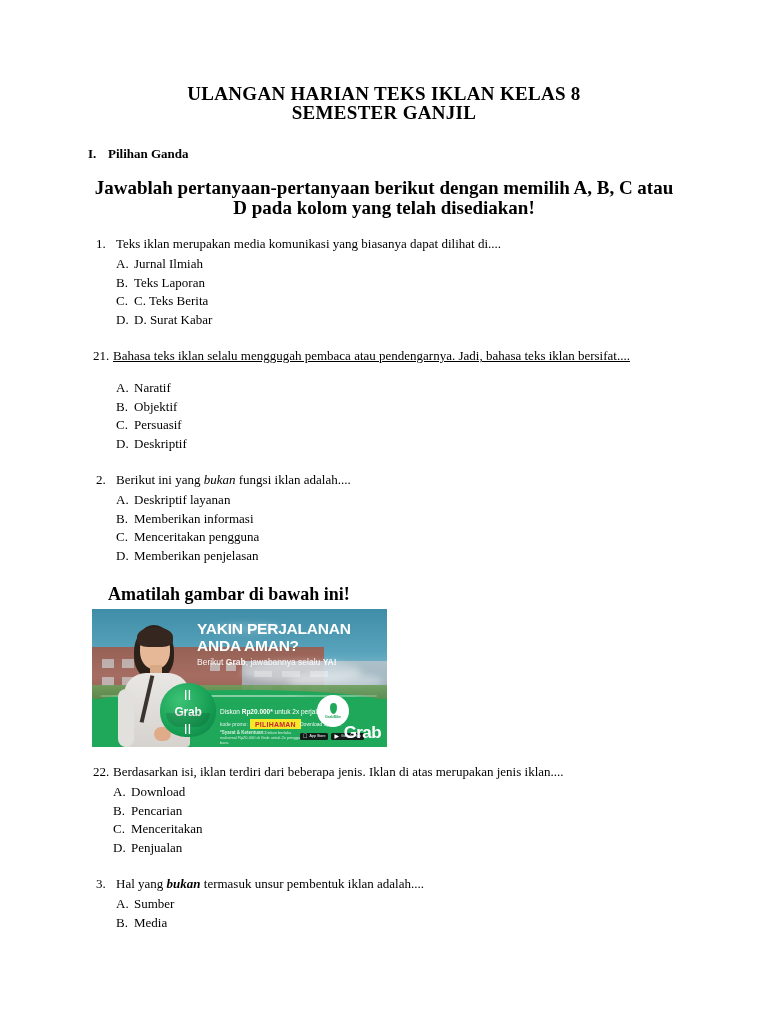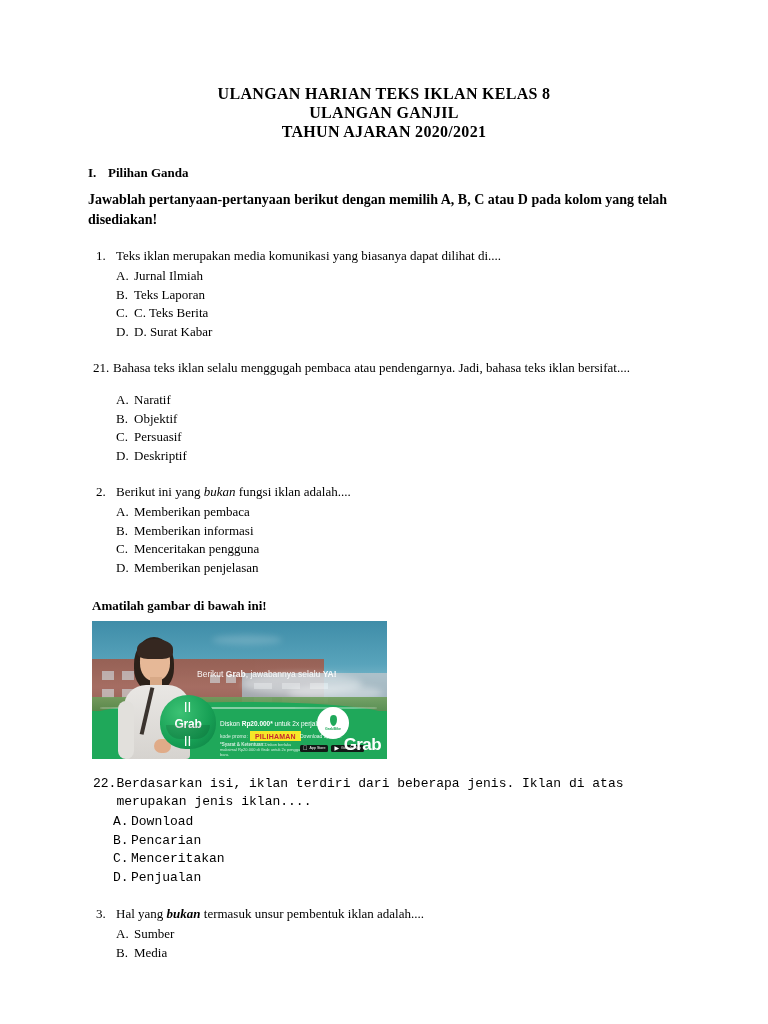--- a/index.html
+++ b/index.html
@@ -28,61 +28,62 @@
     position: absolute;
     left: 88px;
     top: 84px;
     width: 592px;
   }
 
   
   .title-block { text-align: center; }
   .title-line {
     font-weight: bold;
-    font-size: 16px;
+    font-size: 19px;
     line-height: 19px;
     letter-spacing: 0.3px;
   }
 
   
   .section-block { margin-top: 22px; }
   .section-head {
     font-weight: bold;
     font-size: 13px;
     line-height: 19px;
     display: flex;
   }
   .section-numeral {
     width: 20px;
     flex: 0 0 20px;
   }
   .section-instruction {
     font-weight: bold;
-    font-size: 14px;
+    font-size: 19px;
     line-height: 19.5px;
-    margin-top: 8px;
+    margin-top: 15px;
+    text-align: center;
   }
 
   
   .q-block { margin-top: 18px; }
-  .q-block.tight { margin-top: 16px; font-family: Liberation Mono, monospace; }
+  .q-block.tight { margin-top: 16px; }
 
   .q-row {
     display: flex;
     font-size: 13px;
     line-height: 18px;
   }
   .q-num {
     flex: 0 0 28px;
     padding-left: 8px;
     box-sizing: border-box;
   }
   .q-num.flush { padding-left: 5px; flex: 0 0 25px; }
   .q-text { flex: 1 1 auto; }
-  .q-text.justify { text-align: justify; text-align-last: left; }
+  .q-text.justify { text-align: justify; text-align-last: left; text-decoration: underline; }
 
   .opts {
     margin-top: 2px;
     padding-left: 28px;
   }
   .opts.spaced { margin-top: 14px; }
   .opt-row {
     display: flex;
     font-size: 13px;
     line-height: 18.5px;
@@ -90,24 +91,25 @@
   .opt-letter {
     flex: 0 0 18px;
   }
   .opt-label { flex: 1 1 auto; }
 
   .emph-i { font-style: italic; }
   .emph-bi { font-style: italic; font-weight: bold; }
 
   .amatilah {
     font-weight: bold;
-    font-size: 13px;
+    font-size: 18px;
     line-height: 18px;
     margin-top: 20px;
     padding-left: 4px;
+    margin-left: 16px;
   }
 
   
   .ad-wrap {
     margin-top: 6px;
     padding-left: 4px;
   }
   .ad {
     position: relative;
     width: 295px;
@@ -397,22 +399,21 @@
   }
 </style>
 </head>
 <body>
 
 <div class="page">
   <div class="content">
 
     <div class="title-block">
       <div class="title-line">ULANGAN HARIAN TEKS IKLAN KELAS 8</div>
-      <div class="title-line">ULANGAN GANJIL</div>
-      <div class="title-line">TAHUN AJARAN 2020/2021</div>
+      <div class="title-line">SEMESTER GANJIL</div>
     </div>
 
     <div class="section-block">
       <div class="section-head">
         <span class="section-numeral">I.</span>
         <span>Pilihan Ganda</span>
       </div>
       <div class="section-instruction">Jawablah pertanyaan-pertanyaan berikut dengan memilih A, B, C atau D pada kolom yang telah disediakan!</div>
     </div>
 
@@ -467,21 +468,21 @@
     </div>
 
     <div class="q-block">
       <div class="q-row">
         <span class="q-num">2.</span>
         <span class="q-text"><span>Berikut ini yang </span><span class="emph-i">bukan</span><span> fungsi iklan adalah....</span></span>
       </div>
       <div class="opts">
         <div class="opt-row">
           <span class="opt-letter">A.</span>
-          <span class="opt-label">Memberikan pembaca</span>
+          <span class="opt-label">Deskriptif layanan</span>
         </div>
         <div class="opt-row">
           <span class="opt-letter">B.</span>
           <span class="opt-label">Memberikan informasi</span>
         </div>
         <div class="opt-row">
           <span class="opt-letter">C.</span>
           <span class="opt-label">Menceritakan pengguna</span>
         </div>
         <div class="opt-row">
@@ -533,20 +534,24 @@
           <div class="p-hand"></div>
         </div>
 
         <div class="ad-helmet">
           <div class="helmet-bars">||</div>
           <div class="helmet-word">Grab</div>
           <div class="helmet-visor"></div>
           <div class="helmet-bars lower">||</div>
         </div>
 
+        <div class="ad-headline">
+          <div>YAKIN PERJALANAN</div>
+          <div>ANDA AMAN?</div>
+        </div>
         <div class="ad-subline"><span>Berikut </span><b>Grab</b><span>, jawabannya selalu </span><b>YA!</b></div>
 
         <div class="ad-promo-line"><span>Diskon </span><b>Rp20.000*</b><span> untuk 2x perjalanan.</span></div>
         <div class="ad-promo-codelabel">kode promo:</div>
         <div class="ad-promo-code">PILIHAMAN</div>
         <div class="ad-terms"><b>*Syarat &amp; Ketentuan:</b><span>Diskon berlaku maksimal Rp20.000 di Grab untuk 2x pengguna baru.</span></div>
 
         <div class="ad-download-label">Download aplikasi:</div>
         <div class="ad-store-badges">
           <div class="store-badge">

